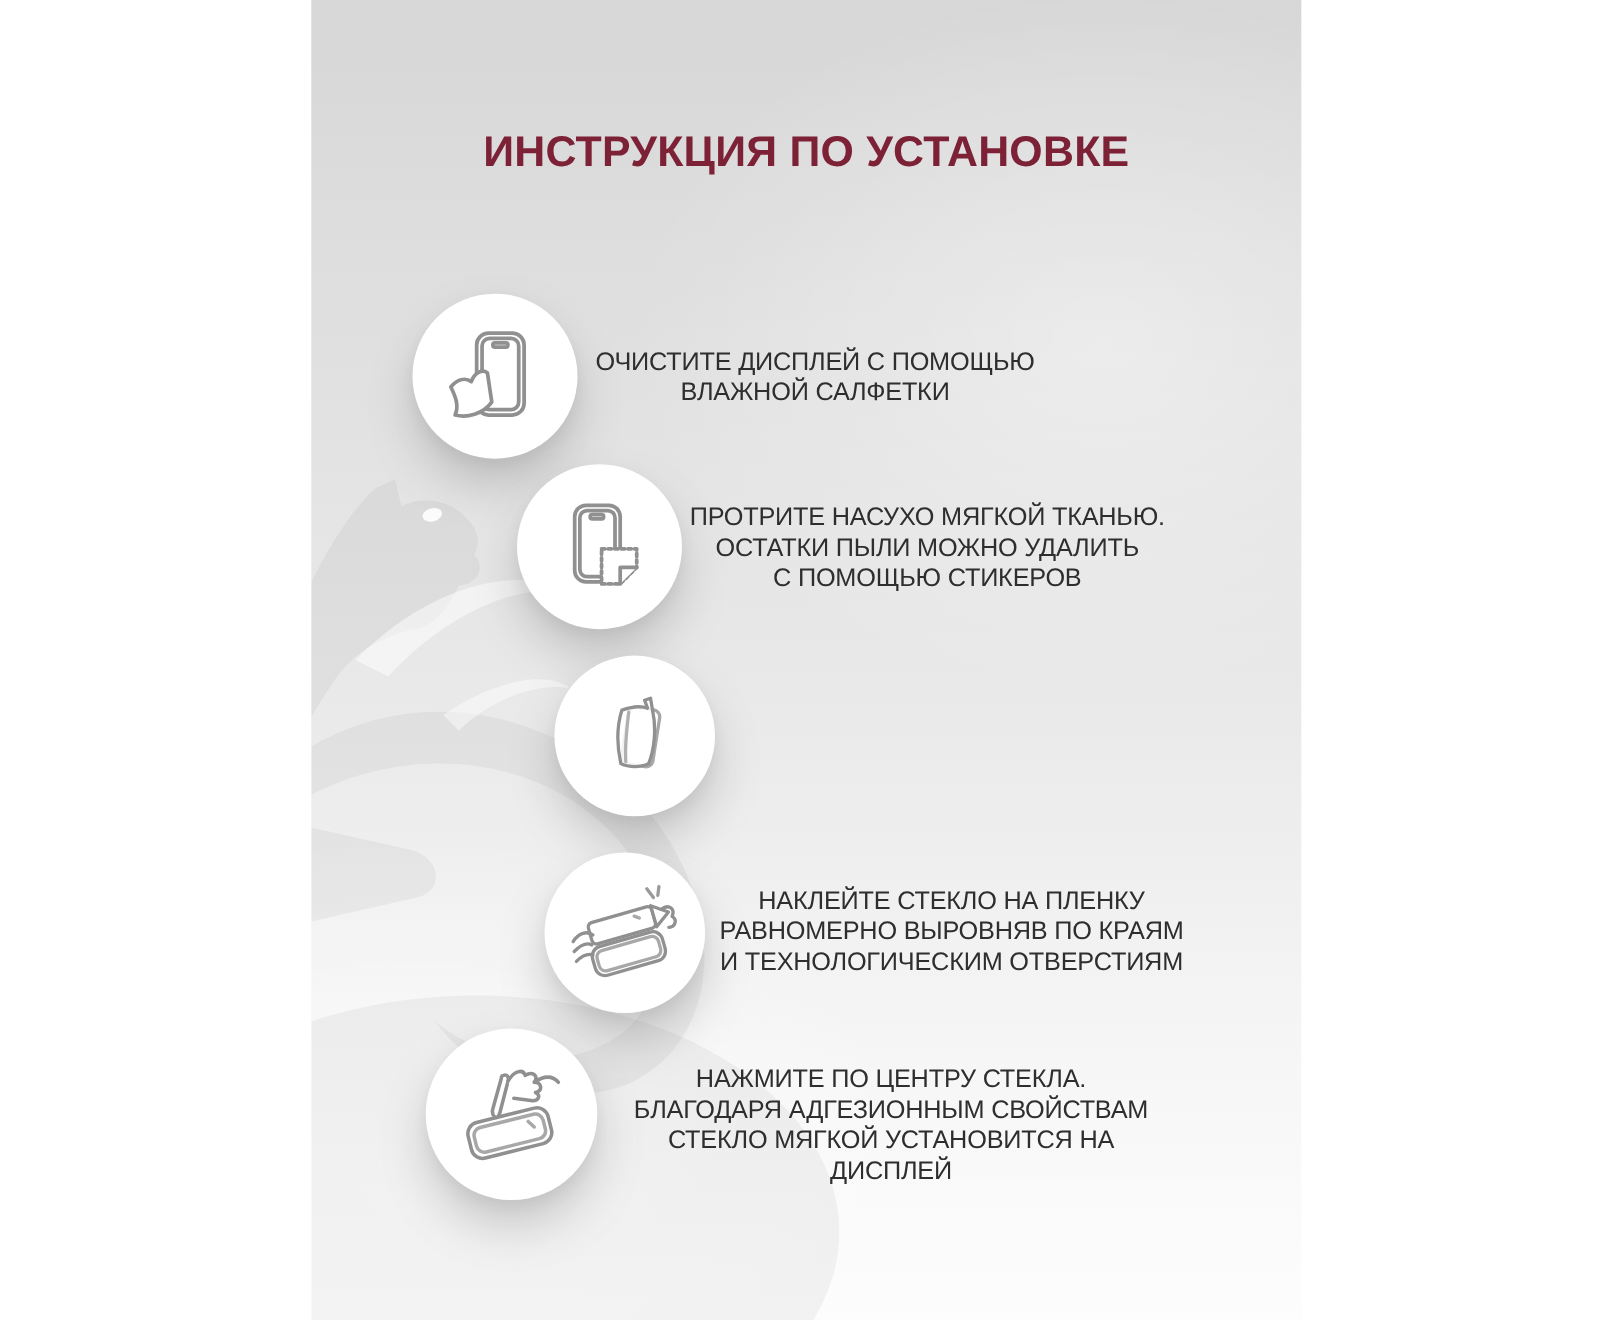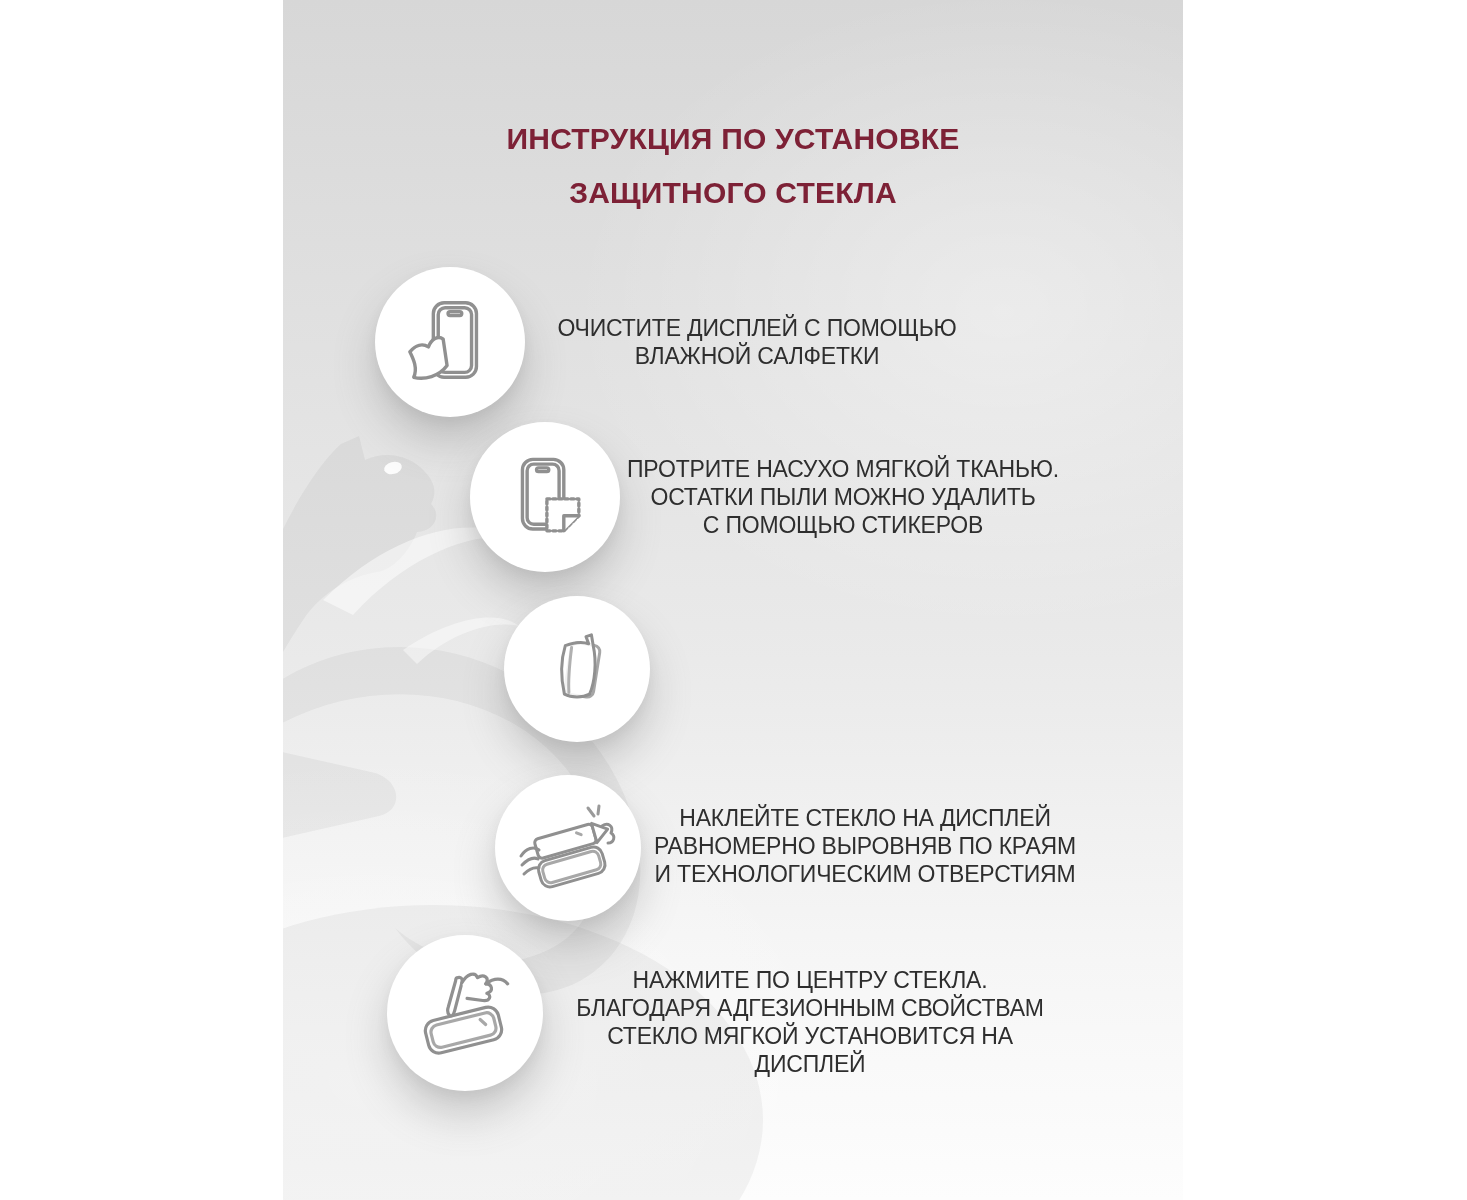--- a/index.html
+++ b/index.html
@@ -10,33 +10,33 @@
   .poster{
     position:absolute;left:283px;top:0;width:900px;height:1200px;overflow:hidden;
     background:
       radial-gradient(700px 520px at 80% 26%, rgba(255,255,255,0.38), rgba(255,255,255,0) 62%),
       radial-gradient(900px 600px at 10% 90%, rgba(255,255,255,0.55), rgba(255,255,255,0) 55%),
       linear-gradient(180deg,#d7d7d7 0%,#e0e0e0 26%,#eaeaea 55%,#f6f6f6 80%,#fdfdfd 100%);
   }
   .watermark{position:absolute;left:0;top:420px;width:900px;height:780px;pointer-events:none;}
   .title{
     position:absolute;top:112px;left:0;width:100%;text-align:center;
-    color:#7d2136;font-weight:bold;font-size:30px;line-height:54px;letter-spacing:0.2px;
+    color:#7d2136;font-weight:bold;font-size:39px;line-height:54px;letter-spacing:0.2px;
   }
   .circle{
     position:absolute;border-radius:50%;background:#ffffff;
     box-shadow:0 24px 42px rgba(105,105,105,0.30), 0 6px 14px rgba(0,0,0,0.05);
     display:flex;align-items:center;justify-content:center;
   }
   .step-text{
     position:absolute;text-align:center;color:#2e2e2e;
     font-size:23px;line-height:28px;letter-spacing:-0.2px;white-space:pre-line;
   }
   .c1{left:92px;top:267px;width:150px;height:150px;}
-  .t1{left:244px;top:314px;width:460px;}
+  .t1{left:228px;top:314px;width:460px;}
   .c2{left:187px;top:422px;width:150px;height:150px;}
   .t2{left:320px;top:455px;width:480px;}
   .c3{left:221px;top:596px;width:146px;height:146px;}
   .t3{left:347px;top:629px;width:480px;}
   .c4{left:212px;top:775px;width:146px;height:146px;}
   .t4{left:332px;top:804px;width:500px;}
   .c5{left:104px;top:935px;width:156px;height:156px;}
   .t5{left:267px;top:966px;width:520px;}
   .icon{display:block;}
   .icon *{vector-effect:non-scaling-stroke;}
@@ -63,21 +63,20 @@
     </g>
 
     <ellipse cx="110" cy="48" rx="9" ry="6" fill="rgba(255,255,255,0.9)" transform="rotate(-15 110 48)"></ellipse>
 
     <path d="M40,180 C110,110 190,92 240,120 C200,108 130,130 70,195 Z" fill="rgba(255,255,255,0.5)"></path>
     <path d="M120,230 C170,196 216,190 236,206 C210,200 168,212 134,244 Z" fill="rgba(255,255,255,0.45)"></path>
   </svg>
 
   <div class="title">
     <div>ИНСТРУКЦИЯ ПО УСТАНОВКЕ</div>
-    <div>ЗАЩИТНОГО СТЕКЛА</div>
   </div>
 
   <div class="circle c1">
     <svg class="icon" width="98" height="98" viewBox="0 0 100 100" fill="none" stroke="#909090" stroke-width="3.4" stroke-linejoin="round" stroke-linecap="round">
       <rect x="33" y="10" width="44" height="76" rx="11"></rect>
       <rect x="38" y="15" width="34" height="66" rx="7"></rect>
       <rect x="48" y="19" width="14" height="4" rx="2"></rect>
       <path d="M9,60 C15,53 22,51 28,55 C31,47 38,43 43,47 L47,74 C39,85 24,89 13,86 C17,77 13,68 9,60 Z" fill="#ffffff"></path>
     </svg>
   </div>
@@ -116,21 +115,21 @@
         <rect x="17" y="56" width="66" height="27" rx="9"></rect>
         <rect x="21" y="60" width="58" height="19" rx="6" stroke="#a8a8a8"></rect>
         <rect x="21" y="33" width="60" height="20" rx="4" fill="#ffffff"></rect>
         <path d="M81,33 L95,43 L81,53 Z" fill="#ffffff"></path>
         <path d="M64,38 L68,41" stroke="#a8a8a8"></path>
       </g>
       <path d="M3,58 C8,50 16,48 21,52 M4,67 C10,61 16,59 20,61 M6,76 C12,70 17,69 21,70" stroke="#909090"></path>
       <path d="M84,28 C90,24 96,28 93,35 C98,38 96,45 90,45" stroke="#909090"></path>
     </svg>
   </div>
-  <div class="step-text t4">НАКЛЕЙТЕ СТЕКЛО НА ДИСПЛЕЙ
+  <div class="step-text t4">НАКЛЕЙТЕ СТЕКЛО НА ПЛЕНКУ
 РАВНОМЕРНО ВЫРОВНЯВ ПО КРАЯМ
 И ТЕХНОЛОГИЧЕСКИМ ОТВЕРСТИЯМ</div>
 
   <div class="circle c5">
     <svg class="icon" width="104" height="104" viewBox="0 0 100 100" fill="none" stroke="#909090" stroke-width="3.2" stroke-linejoin="round" stroke-linecap="round">
       <g transform="rotate(-14 50 64)">
         <rect x="12" y="50" width="72" height="32" rx="10"></rect>
         <rect x="17" y="55" width="62" height="22" rx="7" stroke="#a8a8a8"></rect>
         <path d="M66,60 L70,66" stroke="#a8a8a8"></path>
       </g>

